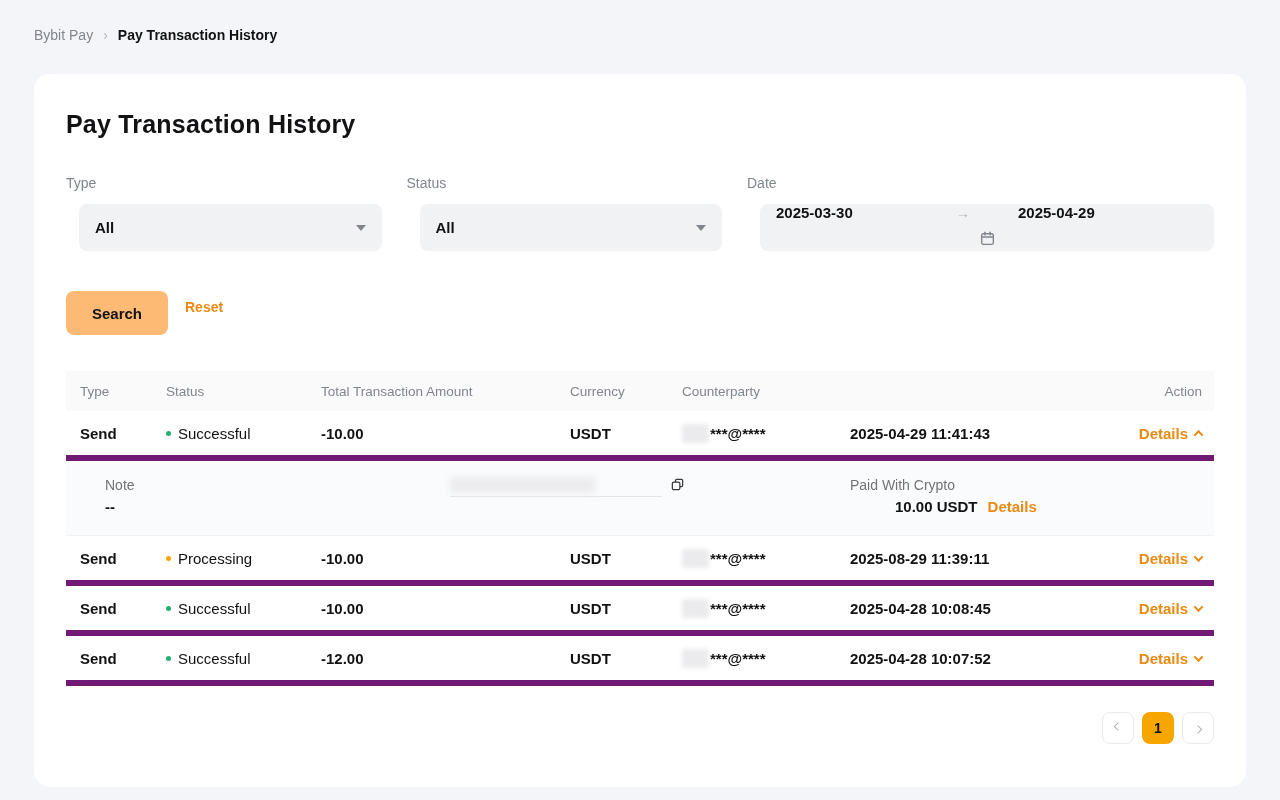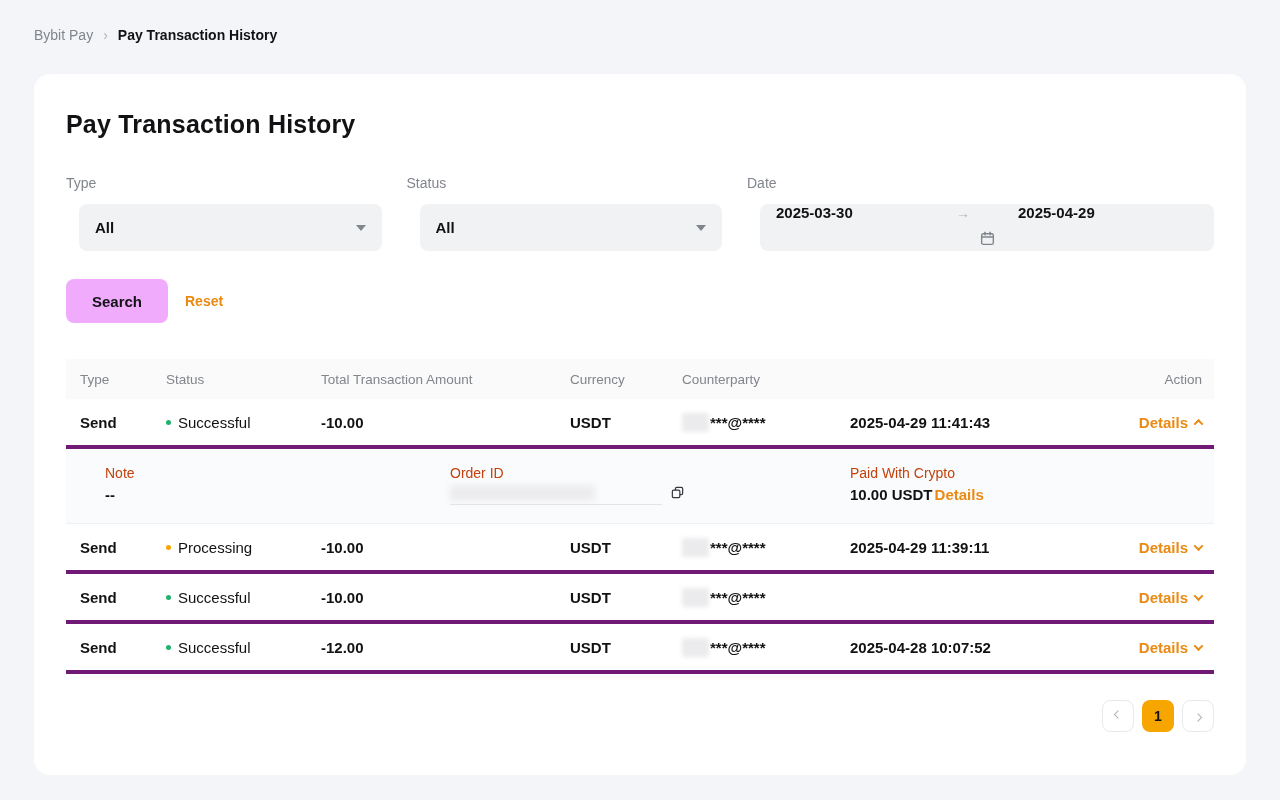--- a/index.html
+++ b/index.html
@@ -66,27 +66,28 @@
     border-top: 6px solid #81858c;
   }
   .date-control { justify-content: space-between; flex-direction: column; }
   .date-pair { display: flex; align-items: center; }
   .date-pair .value { width: 180px; }
   .range-arrow { color: #b0b4ba; font-size: 14px; margin: 0 48px 0 0; }
 
   
   .actions-row { display: flex; align-items: center; margin-top: 28px; }
   .search-btn {
-    background: #f0abfc;
+    background: #fdba74;
     border: none;
     border-radius: 8px;
     width: 102px; height: 44px;
     font-family: inherit;
     font-size: 15px; font-weight: 700; color: #121214;
     cursor: pointer;
+    margin-top: 12px;
   }
   .reset-link {
     margin-left: 17px;
     color: #ea8a12;
     font-size: 14px; font-weight: 700;
     cursor: pointer;
   }
 
   
   .table { margin-top: 36px; }
@@ -98,21 +99,21 @@
   }
   .thead {
     background: #fafafa;
     height: 40px;
     font-size: 13.5px;
     color: #81858c;
   }
   .thead .col-action { text-align: right; }
   .tbody-row {
     height: 50px;
-    border-bottom: 4px solid #701a75;
+    border-bottom: 6px solid #701a75;
     font-size: 15px;
     font-weight: 700;
     background: #fff;
   }
   .status-cell { display: flex; align-items: center; gap: 7px; font-weight: 500; }
   .status-dot { width: 5px; height: 5px; border-radius: 50%; flex: 0 0 auto; }
   .counterparty-cell { display: flex; align-items: center; }
   .redact-sm {
     display: inline-block;
     width: 27px; height: 19px;
@@ -139,39 +140,39 @@
 
   
   .expand-panel {
     background: #fafbfc;
     border-bottom: 1px solid #f0f1f2;
     height: 75px;
     display: grid;
     grid-template-columns: 345px 400px 1fr;
     padding: 14px 12px 0 39px;
   }
-  .detail-label { font-size: 14px; color: #c2410c; line-height: 20px; }
+  .detail-label { font-size: 14px; color: #737373; line-height: 20px; }
   .detail-value { font-size: 15px; font-weight: 700; margin-top: 3px; }
   .orderid-wrap {
     display: flex; align-items: flex-end; gap: 8px; margin-top: 2px;
   }
   .orderid-blur-line {
     width: 212px;
     border-bottom: 1px solid #e3e4e7;
     padding-bottom: 3px;
   }
   .redact-lg {
     display: block;
     width: 145px; height: 16px;
     background: #ececef;
     filter: blur(3px);
     border-radius: 2px;
   }
   .copy-icon { cursor: pointer; display: inline-block; margin-bottom: 1px; }
-  .paid-line { display: flex; align-items: flex-end; gap: 2px; margin-top: 3px; }
+  .paid-line { display: flex; align-items: flex-end; gap: 10px; margin-top: 3px; margin-left: 45px; }
   .paid-amount { font-size: 15px; font-weight: 700; }
   .paid-details { color: #ea8a12; font-size: 15px; font-weight: 700; cursor: pointer; }
 
   
   .pagination {
     display: flex; justify-content: flex-end; align-items: center;
     gap: 8px;
     margin-top: 26px;
   }
   .page-btn {
@@ -275,21 +276,20 @@
         </span>
       </span>
     </div>
 
     <div class="expand-panel">
       <div>
         <div class="detail-label">Note</div>
         <div class="detail-value">--</div>
       </div>
       <div>
-        <div class="detail-label">Order ID</div>
         <div class="orderid-wrap">
           <span class="orderid-blur-line">
             <span class="redact-lg"></span>
           </span>
           <span class="copy-icon">
             <svg width="15" height="15" viewBox="0 0 16 16" fill="none" stroke="#35383d" stroke-width="1.3" stroke-linejoin="round">
               <rect x="2.5" y="5.5" width="8" height="8" rx="1.4"></rect>
               <path d="M5.8 5.5V3.9a1.4 1.4 0 0 1 1.4-1.4h4.9a1.4 1.4 0 0 1 1.4 1.4v4.9a1.4 1.4 0 0 1-1.4 1.4h-1.6"></path>
             </svg>
           </span>
@@ -309,41 +309,42 @@
       <span class="status-cell">
         <span class="status-dot" style="background: rgb(247, 166, 0);"></span>
         <span>Processing</span>
       </span>
       <span>-10.00</span>
       <span>USDT</span>
       <span class="counterparty-cell">
         <span class="redact-sm"></span>
         <span>***@****</span>
       </span>
-      <span>2025-04-29 11:39:11</span>
+      <span>2025-08-29 11:39:11</span>
       <span class="col-action">
         <span class="details-link">
           <span>Details</span>
           <span class="chev down"></span>
         </span>
       </span>
     </div>
 
     <div class="trow tbody-row">
       <span>Send</span>
       <span class="status-cell">
         <span class="status-dot" style="background: rgb(32, 178, 108);"></span>
         <span>Successful</span>
       </span>
       <span>-10.00</span>
       <span>USDT</span>
       <span class="counterparty-cell">
         <span class="redact-sm"></span>
         <span>***@****</span>
       </span>
+      <span>2025-04-28 10:08:45</span>
       <span class="col-action">
         <span class="details-link">
           <span>Details</span>
           <span class="chev down"></span>
         </span>
       </span>
     </div>
 
     <div class="trow tbody-row">
       <span>Send</span>

